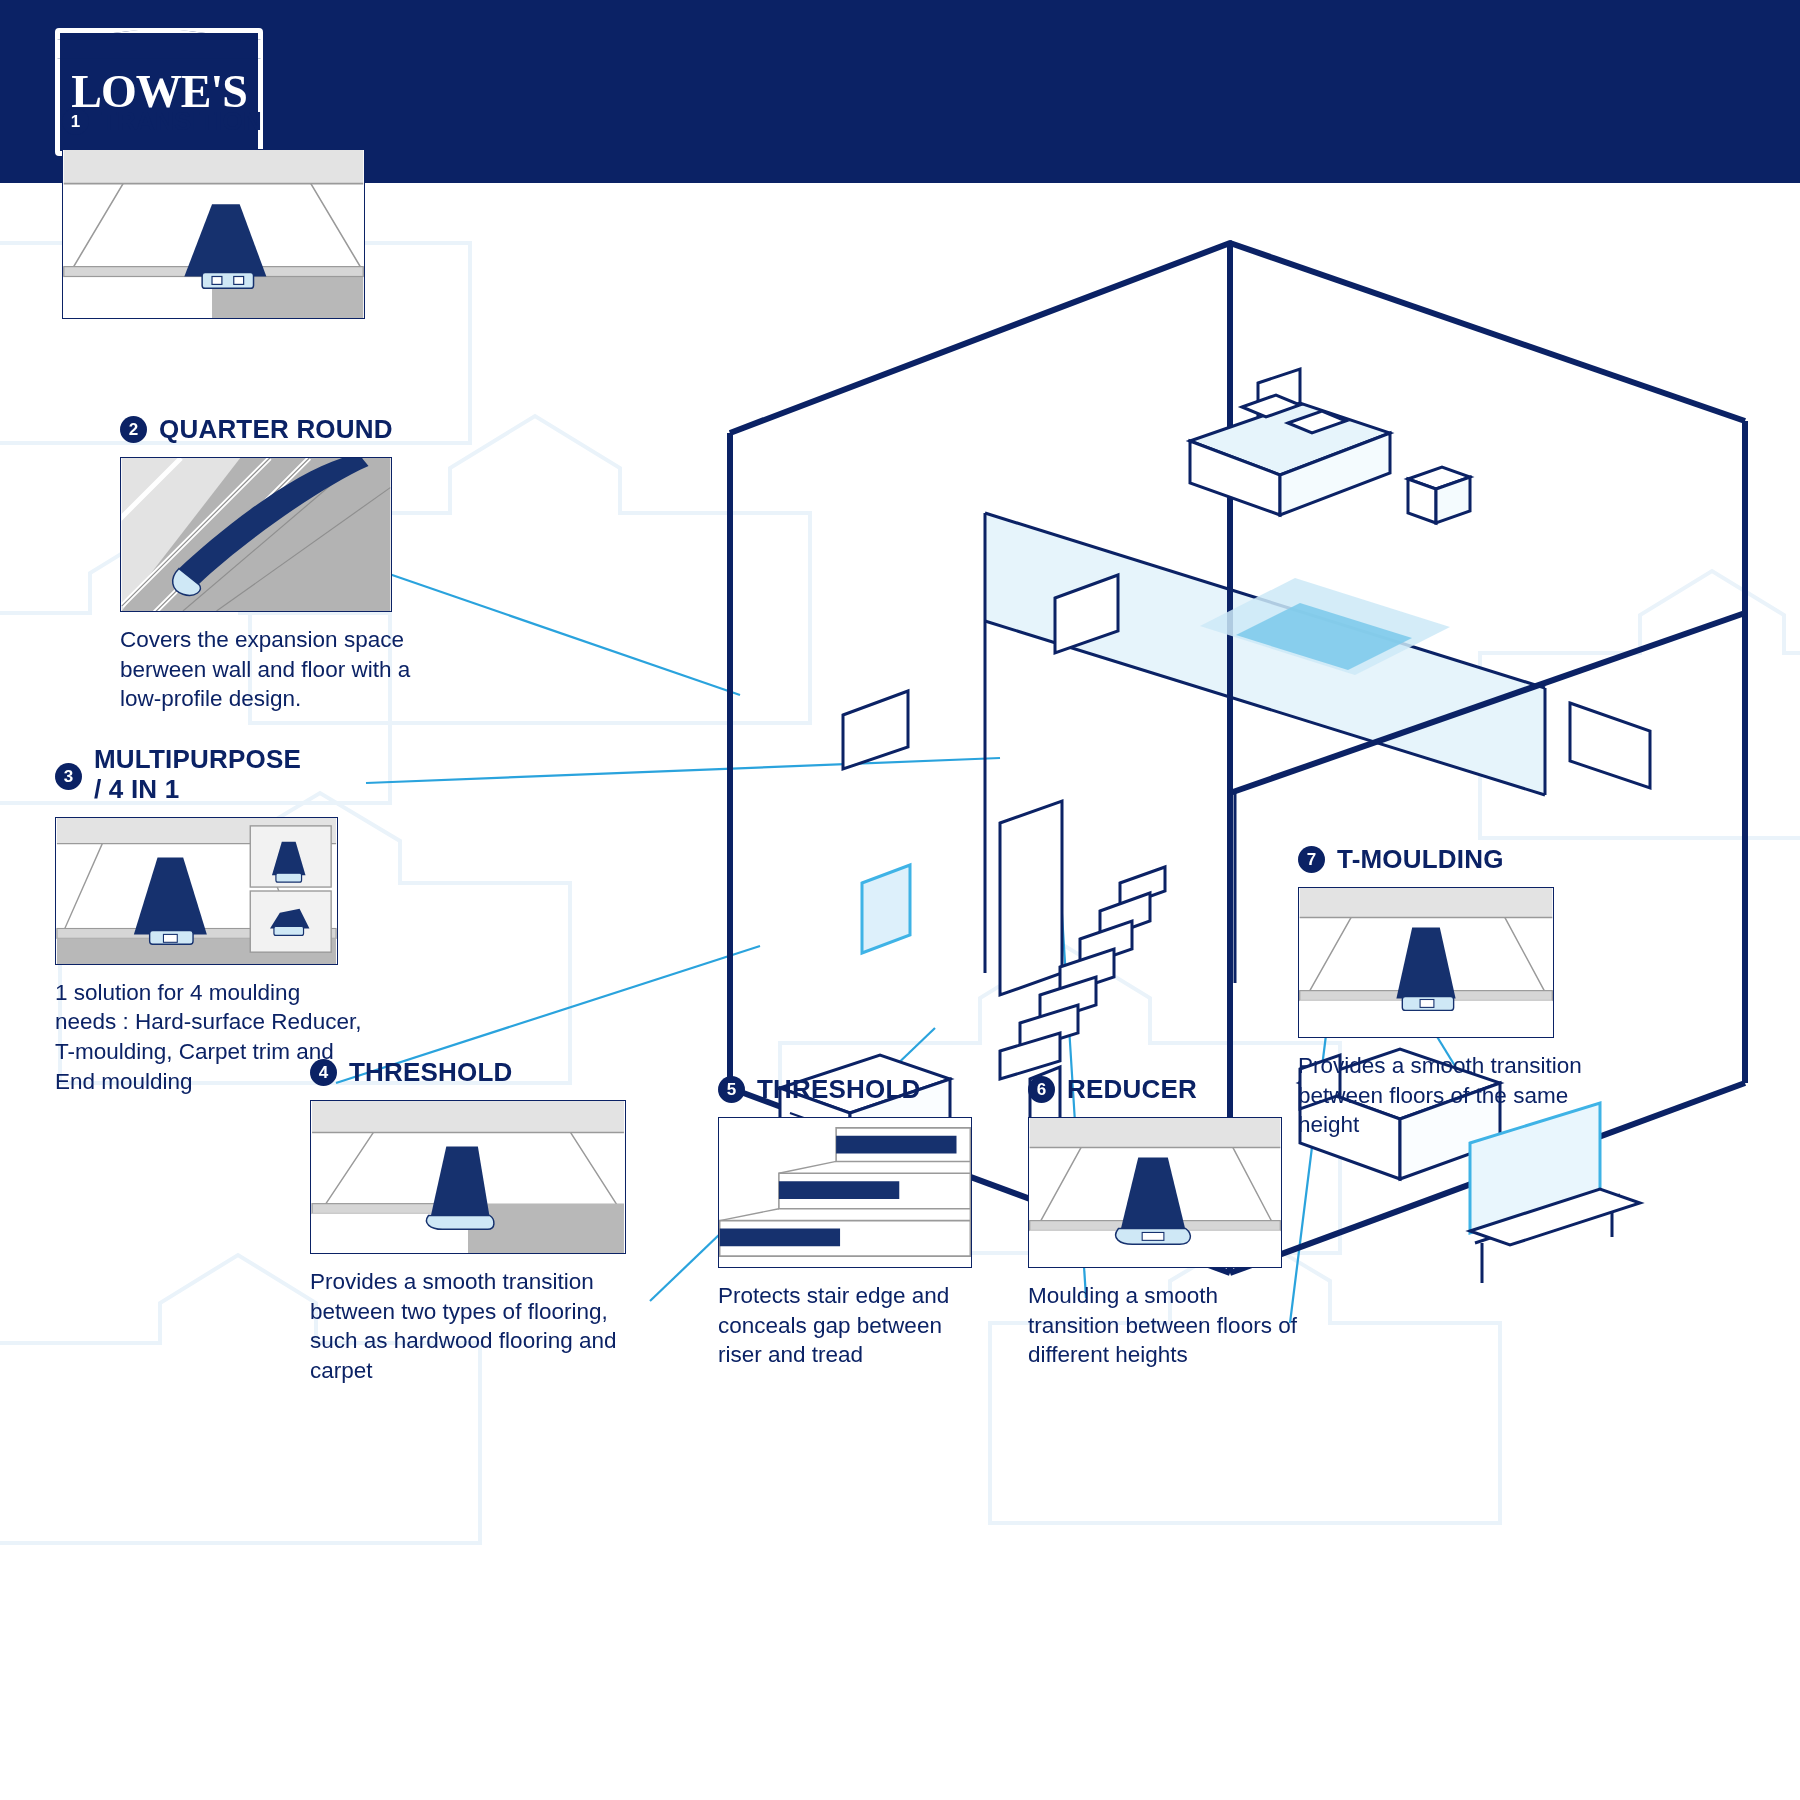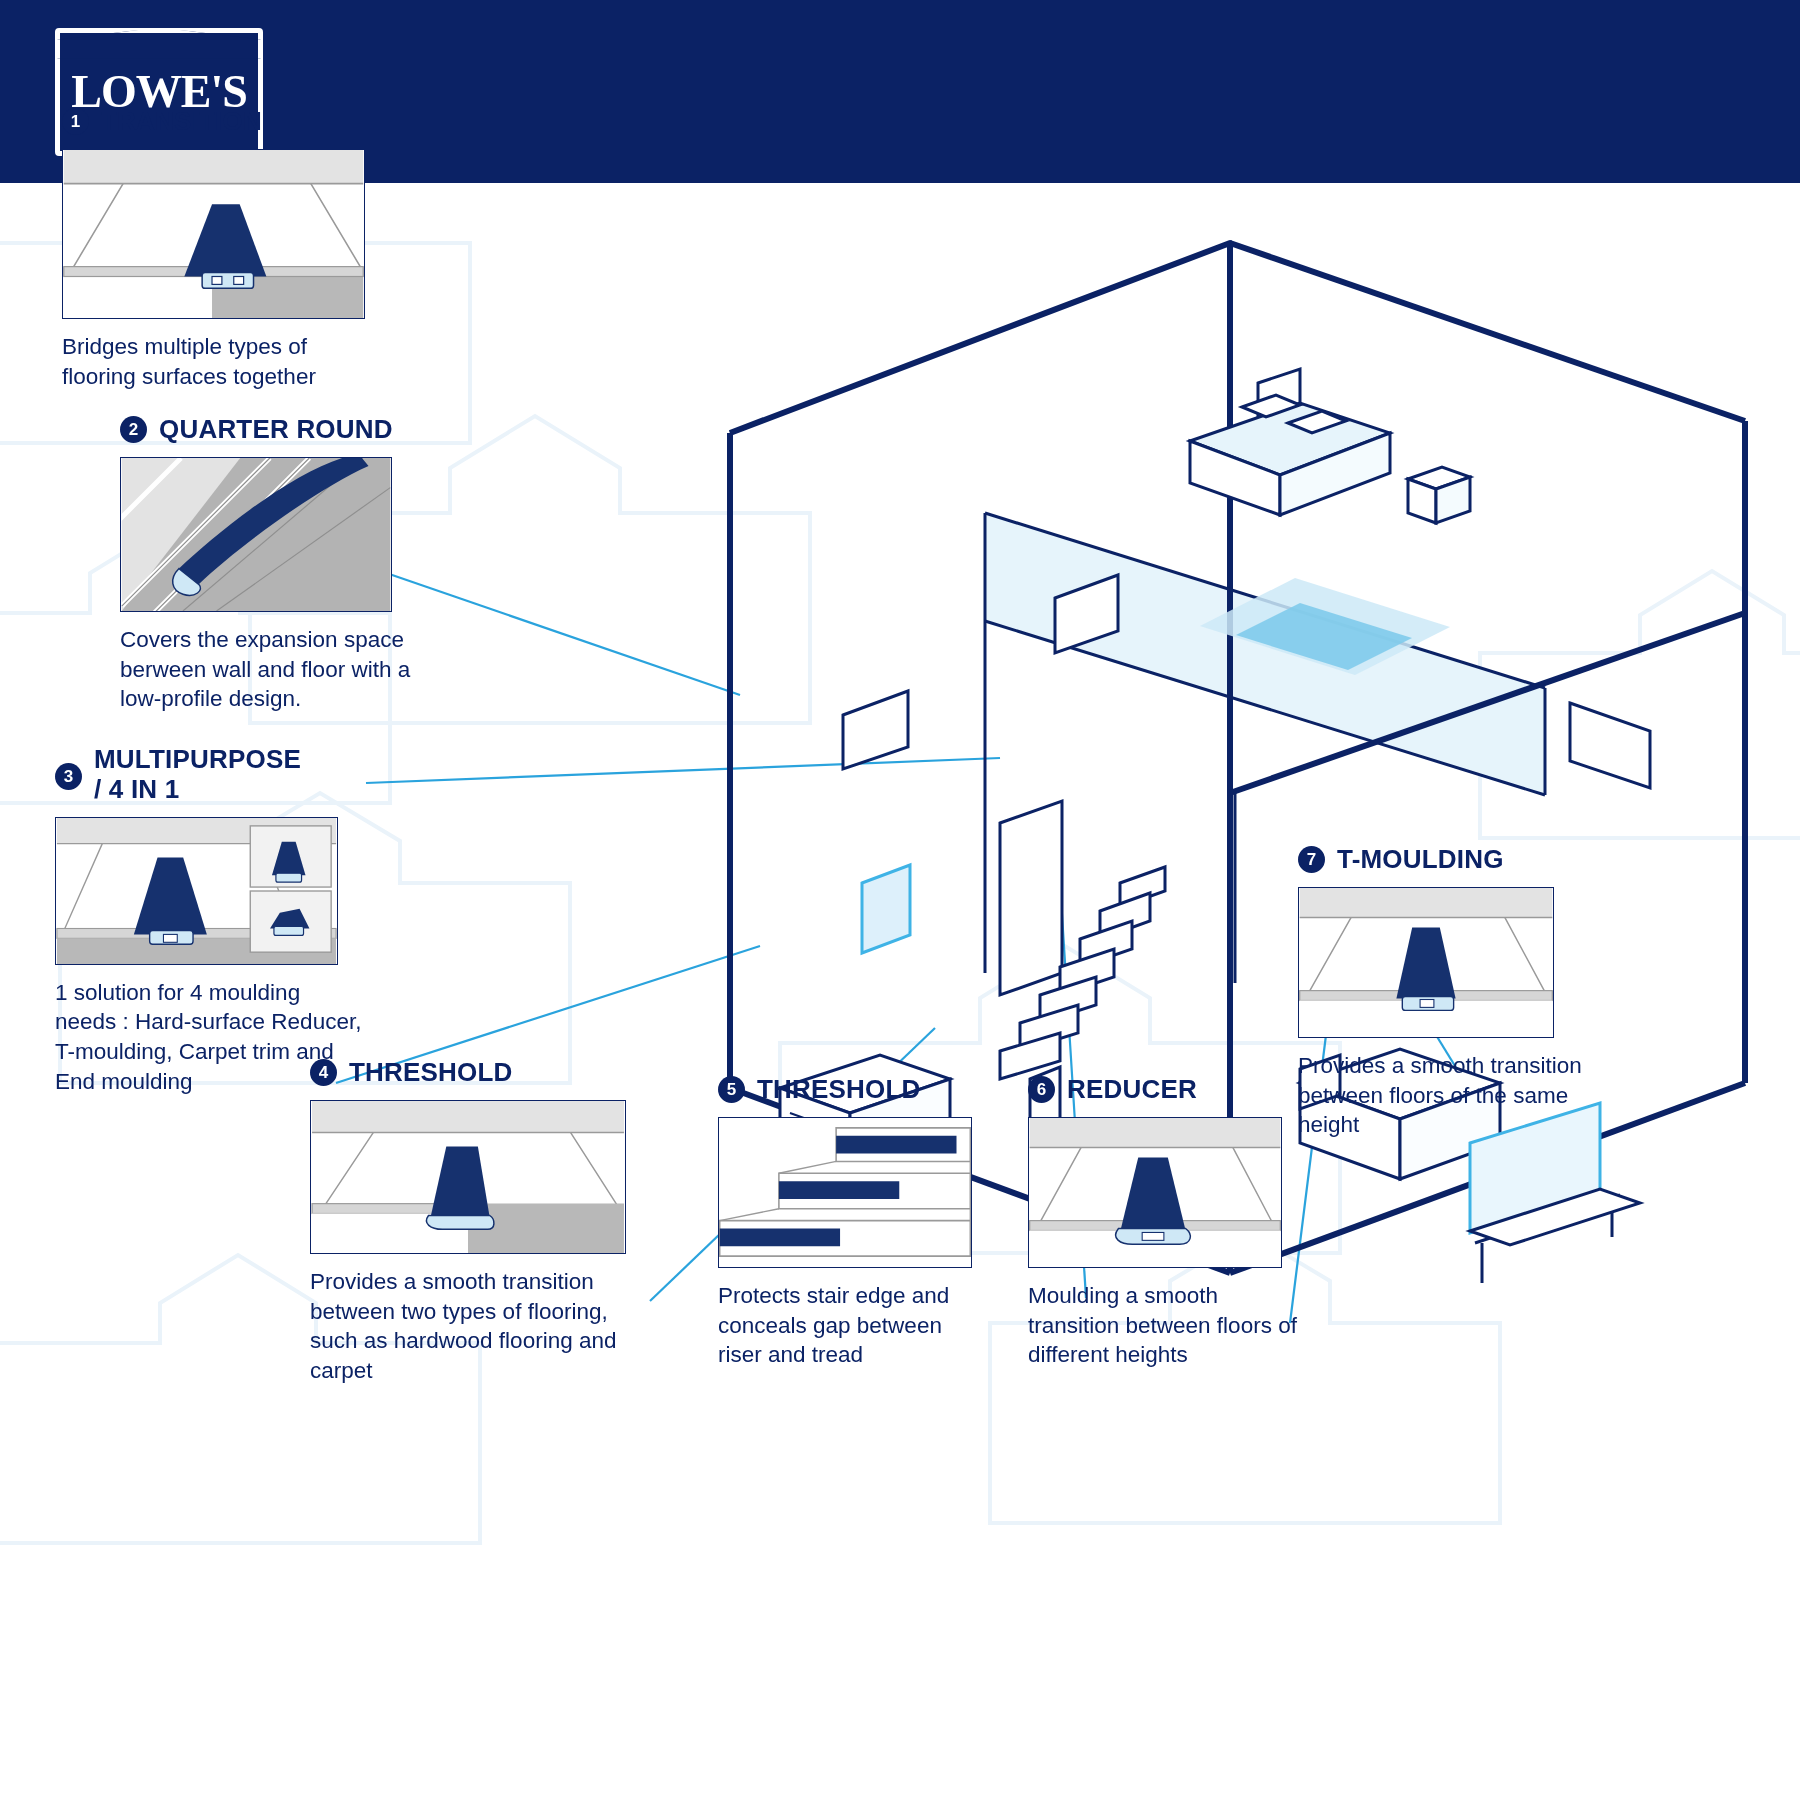--- a/index.html
+++ b/index.html
@@ -235,21 +235,20 @@
     <polygon points="0,118 303,118 303,170 0,170" fill="#ffffff"></polygon>
     <polygon points="150,118 303,118 303,170 150,170" fill="#b8b8b8"></polygon>
     <path d="M0 34 L303 34" stroke="#9a9a9a" stroke-width="1.6"></path>
     <path d="M60 34 L10 118 M250 34 L300 118" stroke="#9a9a9a" stroke-width="1.6"></path>
     <rect x="0" y="118" width="303" height="10" fill="#d6d6d6" stroke="#9a9a9a" stroke-width="1.2"></rect>
     <polygon points="150,55 178,55 205,128 122,128" fill="#16316e"></polygon>
     <rect x="140" y="124" width="52" height="16" rx="3" fill="#cfe8f6" stroke="#16316e" stroke-width="1.5"></rect>
     <rect x="150" y="128" width="10" height="8" fill="#ffffff" stroke="#16316e" stroke-width="1.2"></rect>
     <rect x="172" y="128" width="10" height="8" fill="#ffffff" stroke="#16316e" stroke-width="1.2"></rect>
   </svg>
-  <div class="desc">Bridges multiple types of flooring surfaces together</div>
 </div>
 
 <div class="callout" id="c2">
   <div class="head">
     <span class="num">2</span>
     <span>QUARTER ROUND</span>
   </div>
   <svg class="thumb" width="272" height="155" viewBox="0 0 272 155">
     <rect x="0" y="0" width="272" height="155" fill="#e3e3e3"></rect>
     <polygon points="120,0 272,0 272,155 0,155" fill="#b3b3b3"></polygon>

